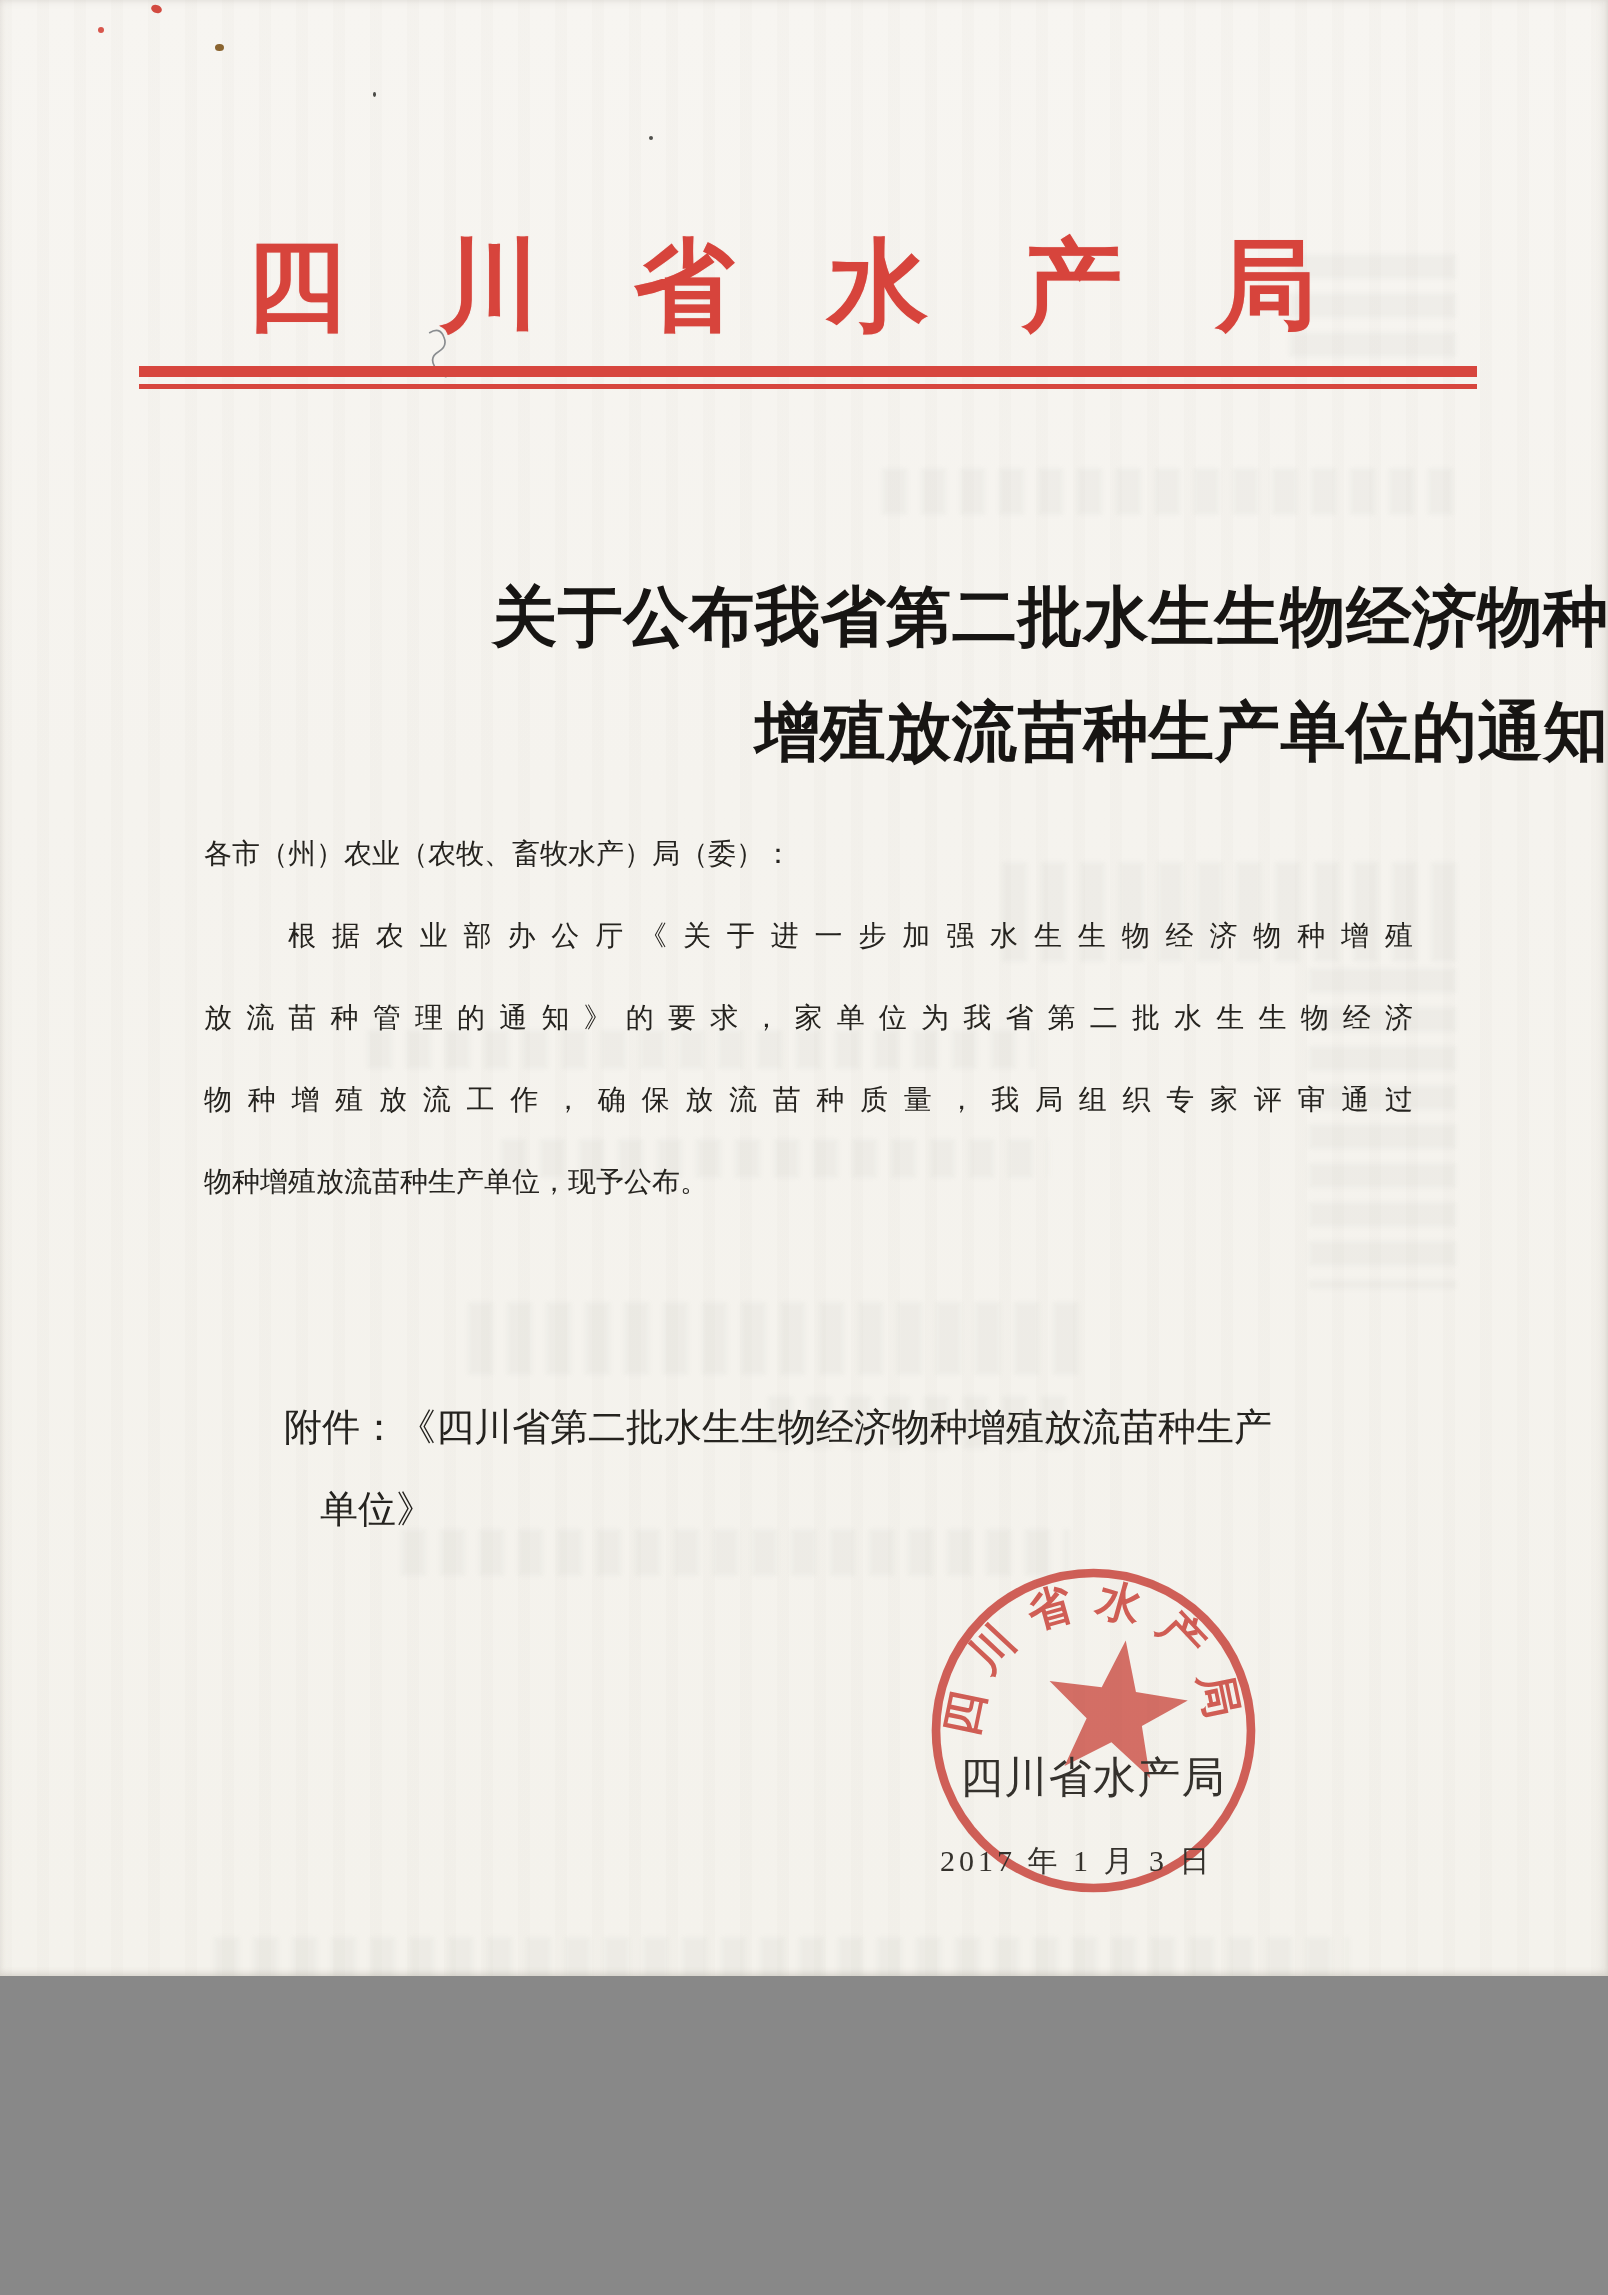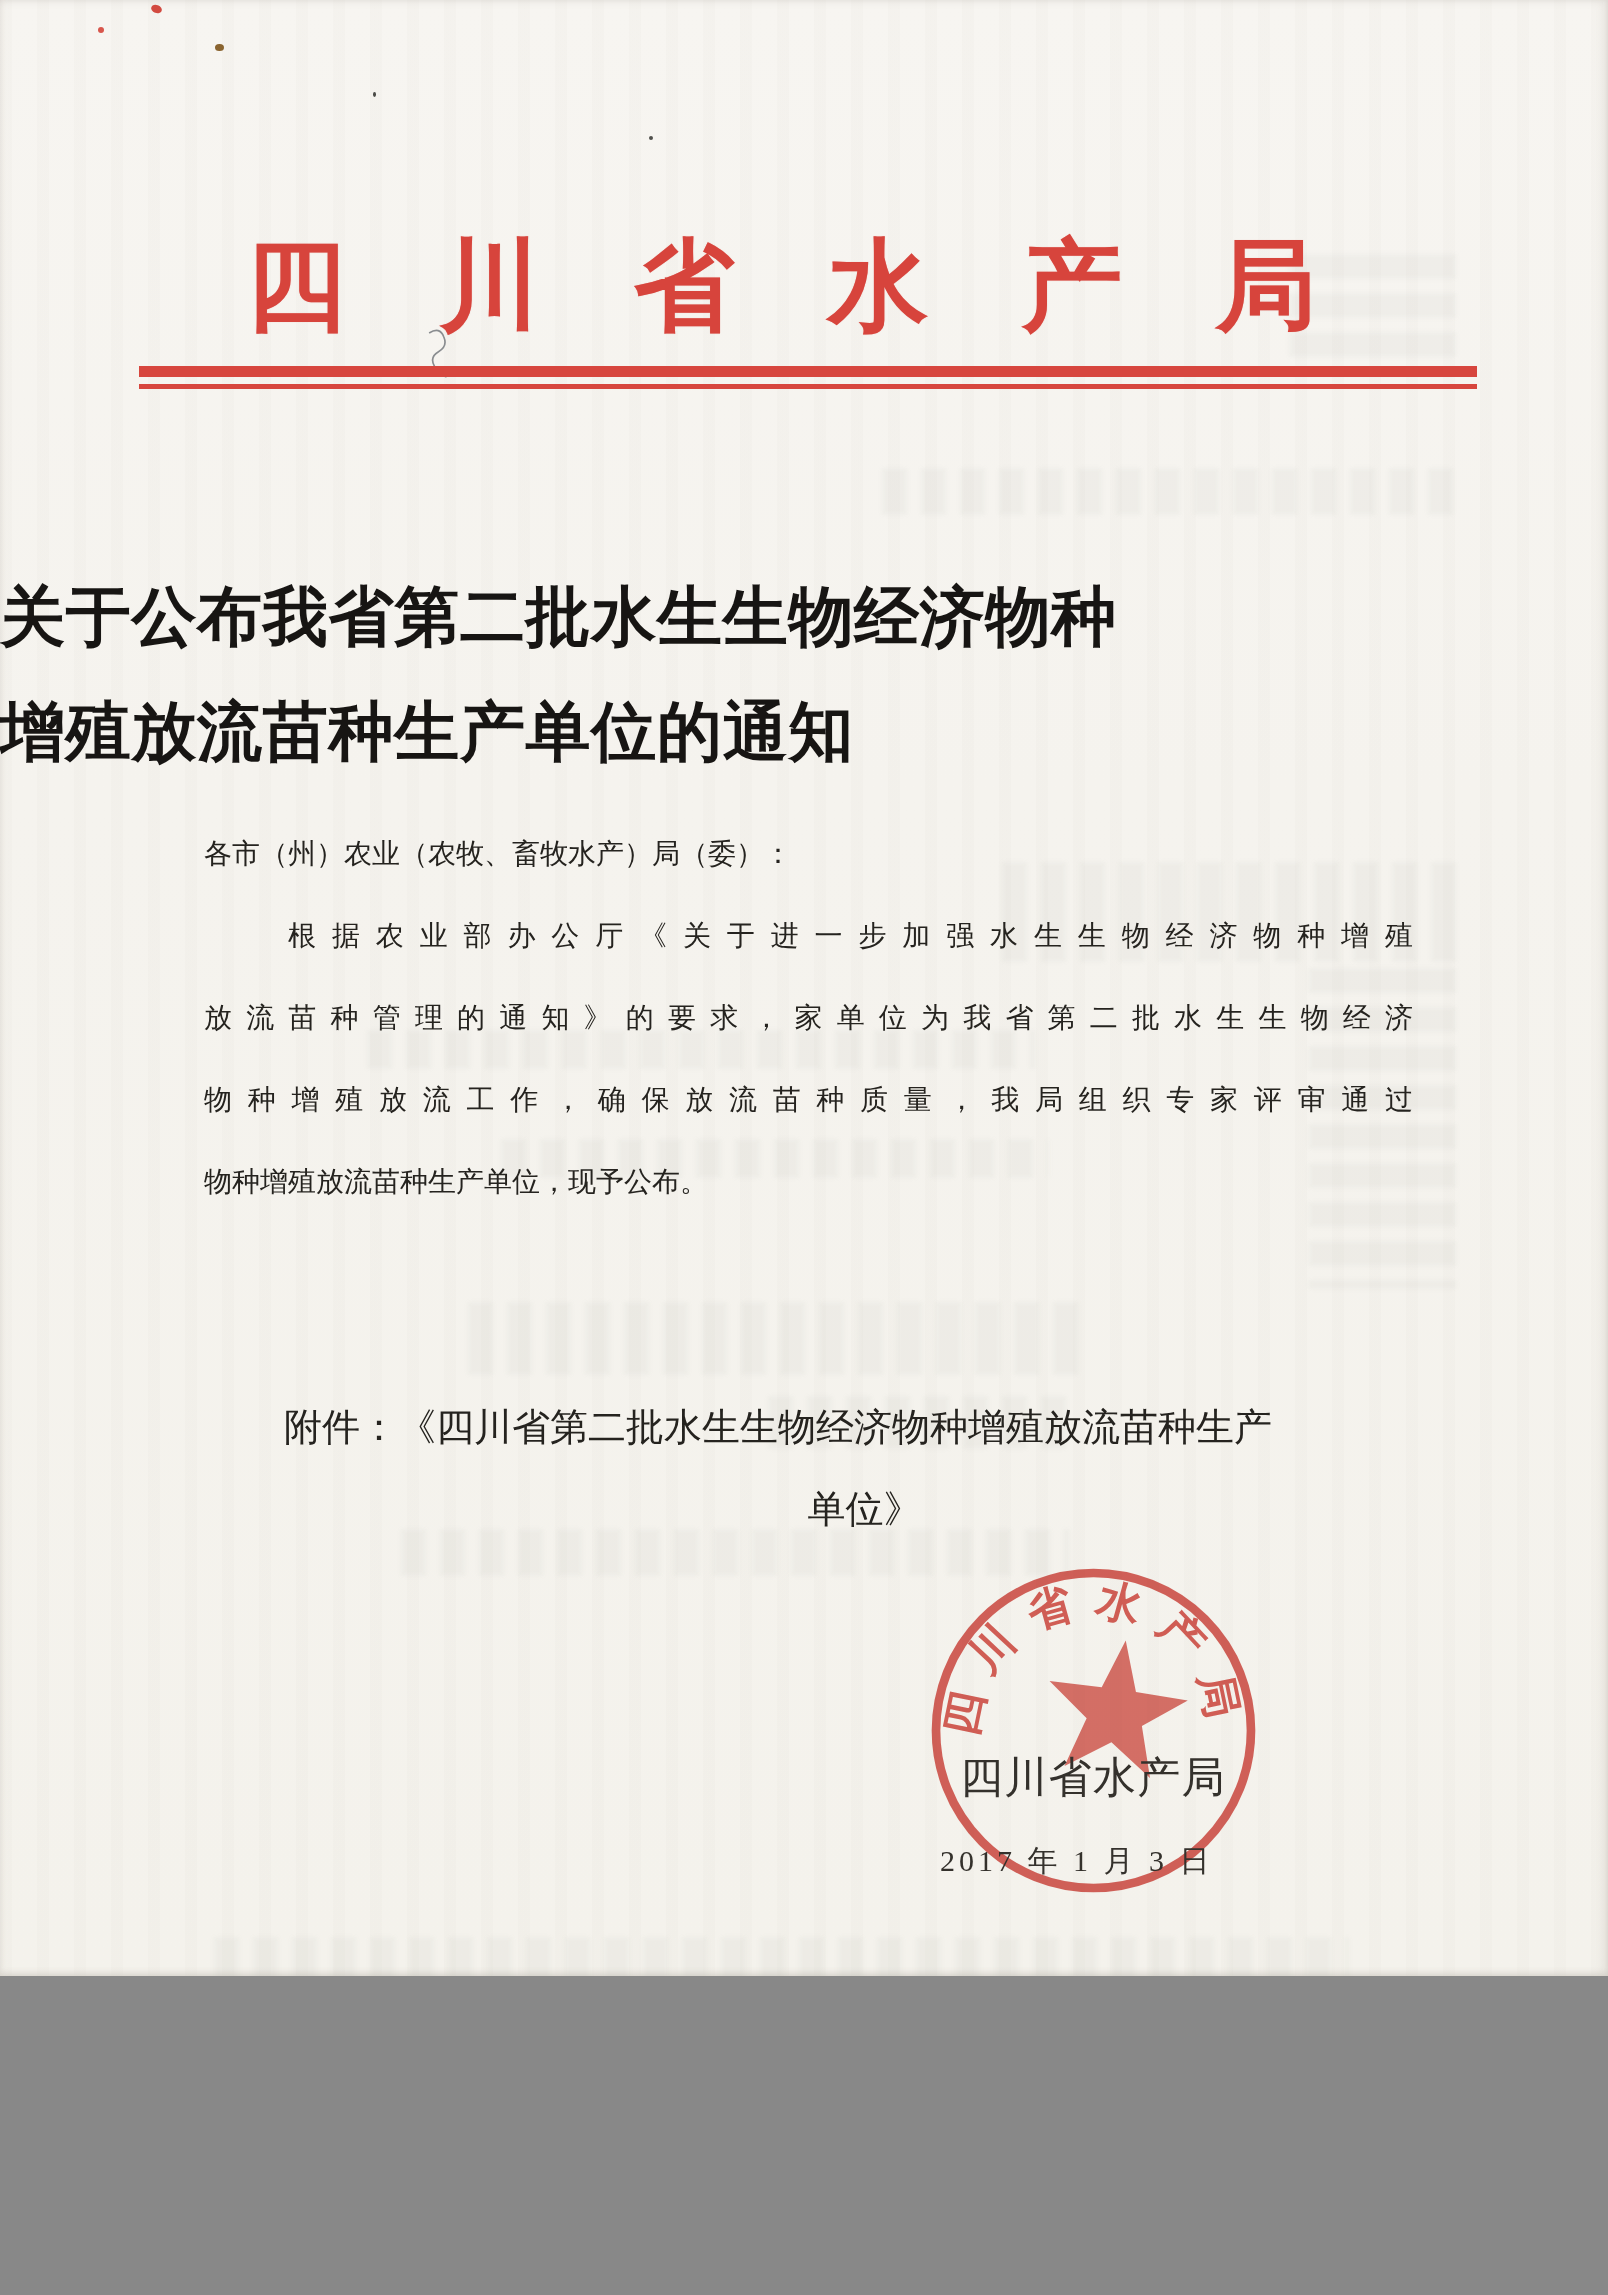--- a/index.html
+++ b/index.html
@@ -32,33 +32,33 @@
   .rule-thin-top{left:139px;top:384px;width:1338px;height:4.7px;}
   .rule-thin-bottom{left:134px;top:2153px;width:1339px;height:4px;}
   .rule-thick-bottom{left:134px;top:2165px;width:1339px;height:12.7px;}
   .doc-number{
     position:absolute;left:1015px;top:433px;
     font-size:45px;line-height:60px;color:#3a3732;
     letter-spacing:2.7px;white-space:nowrap;
   }
   .doc-title{
     position:absolute;left:0;right:0;top:560px;
-    text-align:left;
+    text-align:right;
     font-size:65px;line-height:115px;
     font-weight:700;color:#171513;
     letter-spacing:0.7px;
   }
   .body-block{position:absolute;left:204px;top:813px;width:1209px;
     font-size:28px;color:#25231f;}
   .body-line{height:82px;line-height:82px;white-space:nowrap;}
   .body-line.justify{white-space:normal;text-align:justify;text-align-last:justify;text-justify:inter-character;}
   .indent2{text-indent:84px;}
   .attach-block{position:absolute;left:200px;top:1386px;width:1209px;
     font-size:38px;color:#25231f;}
-  .attach-line2{margin-left:120px;text-align:center;}
+  .attach-line2{margin-left:120px;}
   .seal{position:absolute;left:920px;top:1557px;width:347px;height:347px;z-index:2;
     mix-blend-mode:multiply;opacity:.92;}
   .signature{
     position:absolute;left:960px;top:1744px;z-index:3;
     font-size:43px;line-height:67px;letter-spacing:1.3px;color:#34312c;white-space:nowrap;
   }
   .sig-date{
     position:absolute;left:940px;top:1827px;z-index:3;
     font-size:30px;line-height:67px;letter-spacing:4px;color:#34312c;white-space:nowrap;
   }

